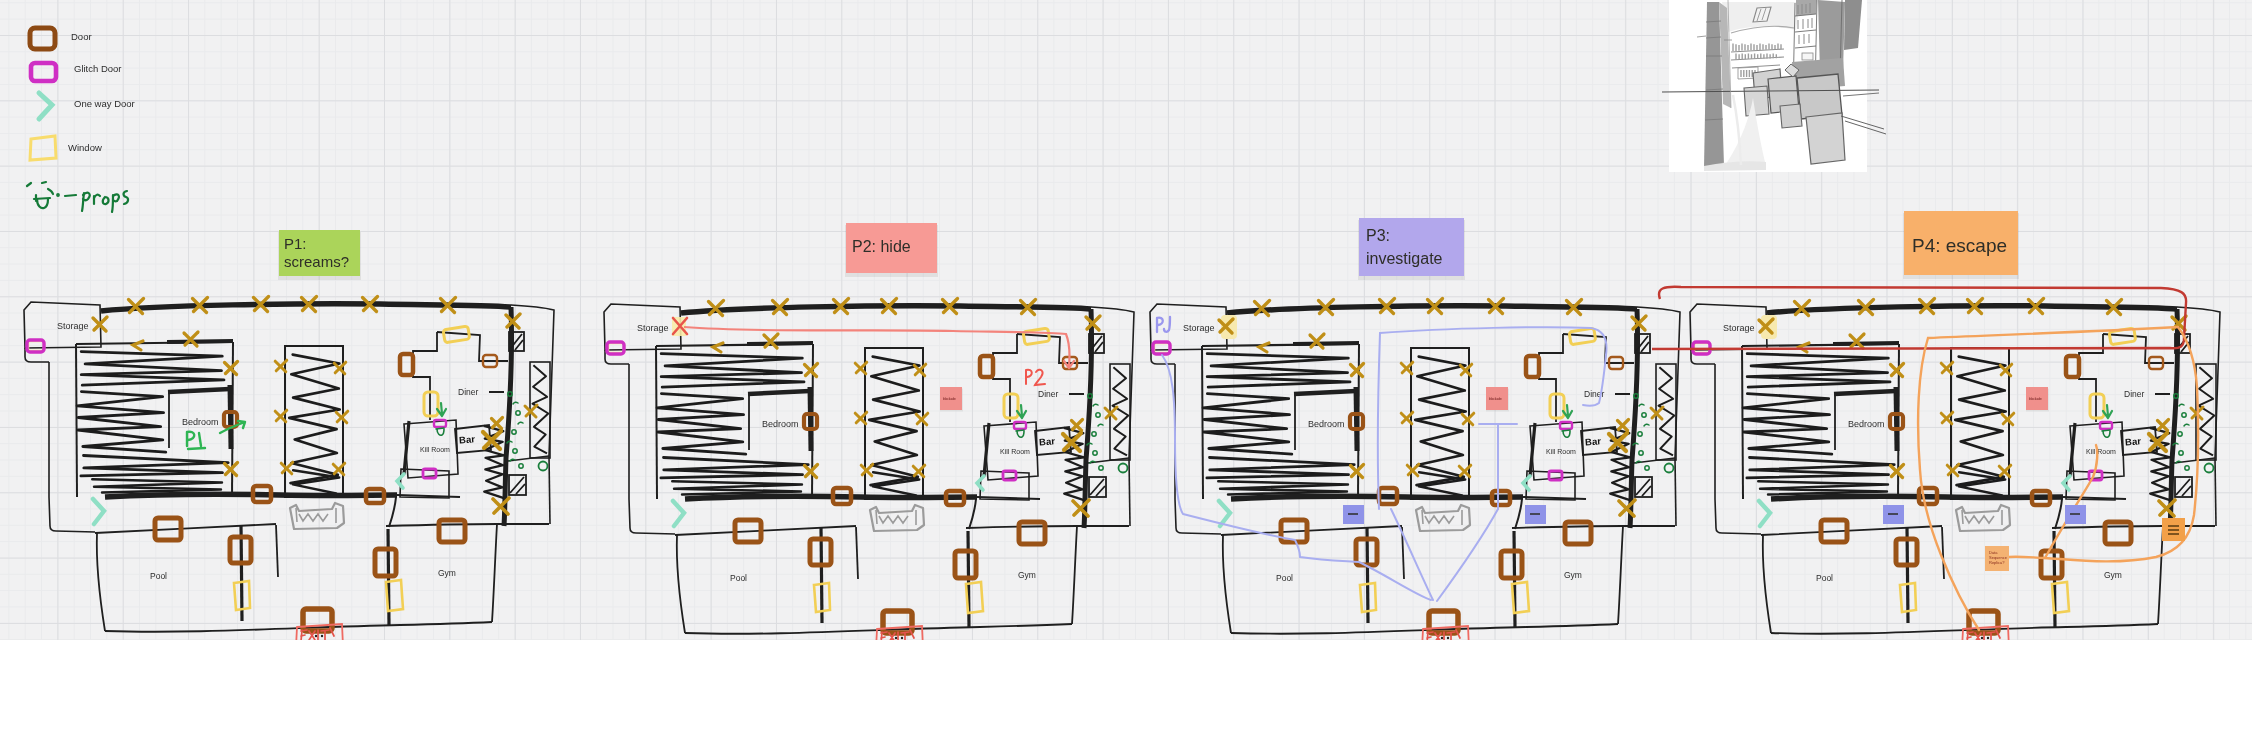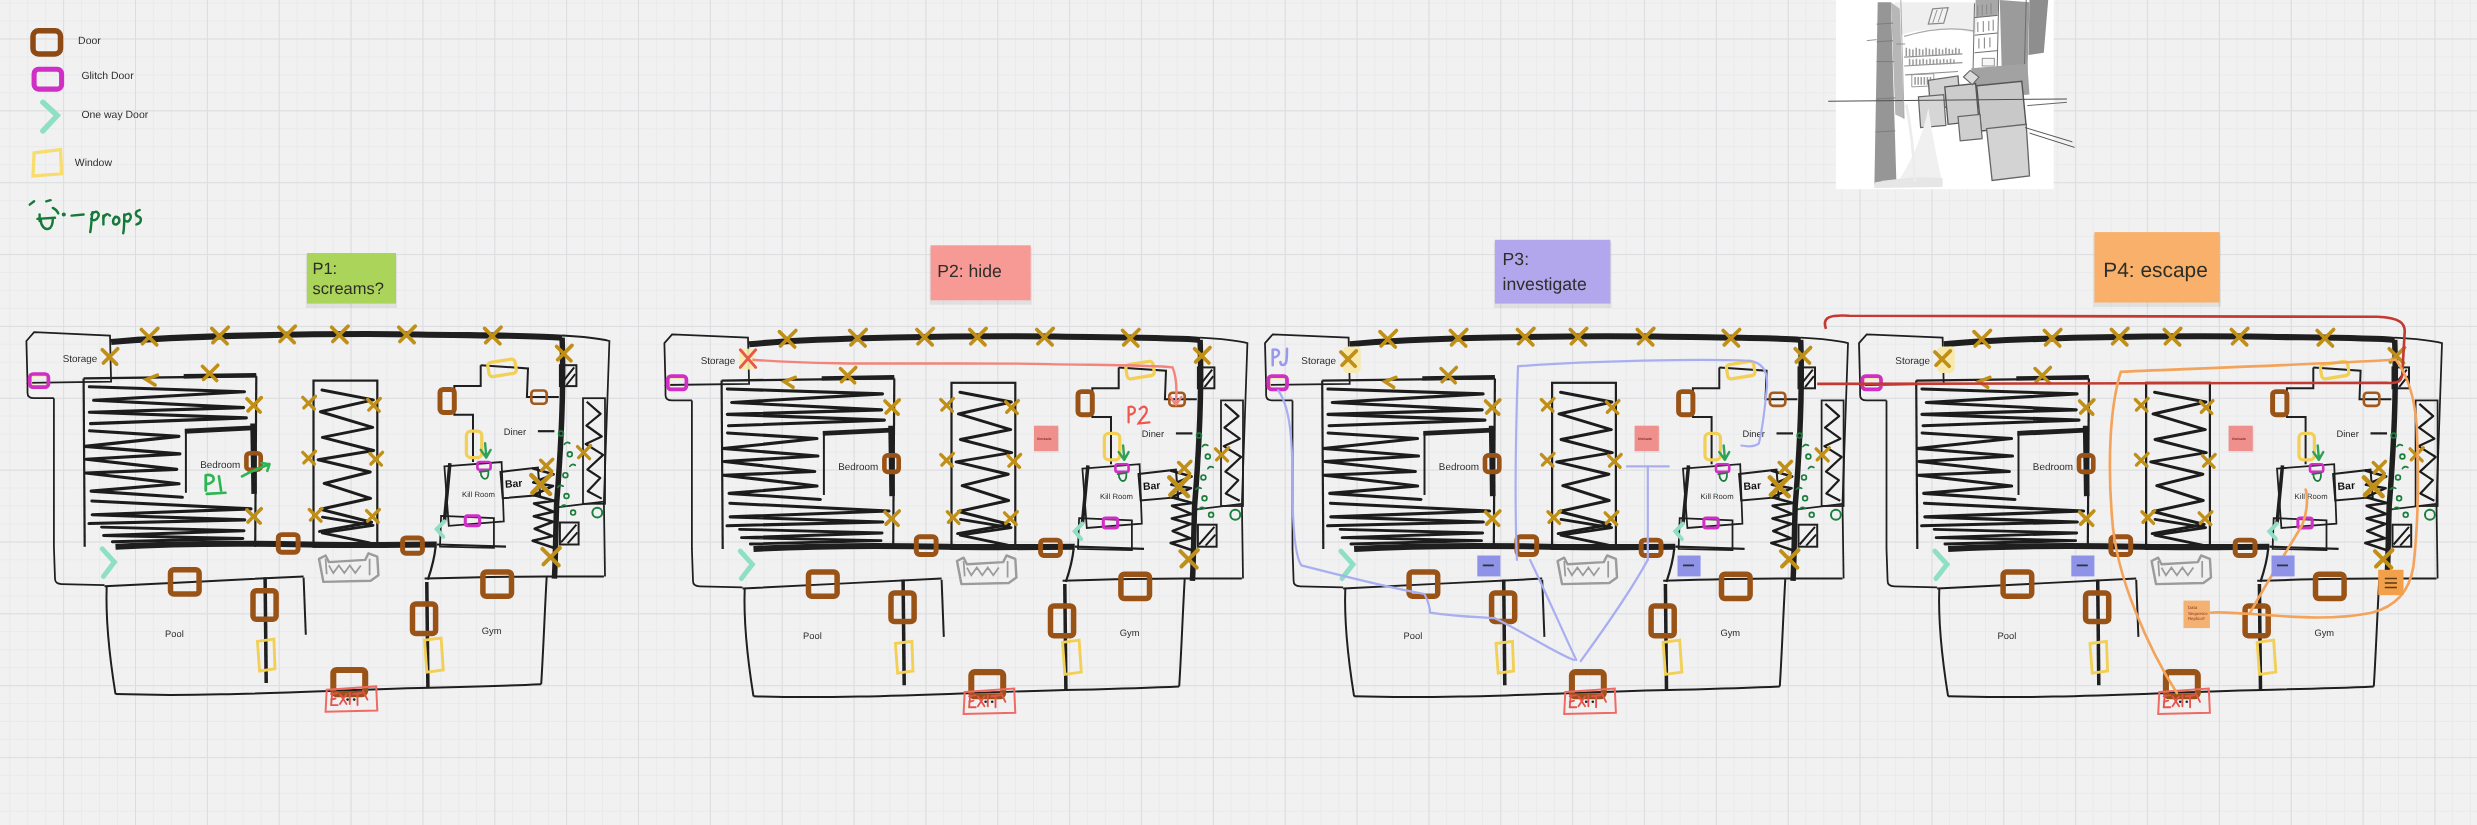--- a/index.html
+++ b/index.html
@@ -1,15 +1,15 @@
 <!DOCTYPE html>
 <html><head><meta charset="utf-8">
 <style>
 html,body{margin:0;padding:0;}
-.board{position:relative;width:2252px;height:750px;overflow:hidden;
+.board{position:relative;width:2252px;height:640px;overflow:hidden;
 background-color:#f1f1f2;
 background-image:
 linear-gradient(to right,#dcdde0 1px,transparent 1px),
 linear-gradient(to bottom,#dcdde0 1px,transparent 1px),
 linear-gradient(to right,#e9eaec 1px,transparent 1px),
 linear-gradient(to bottom,#e9eaec 1px,transparent 1px);
 background-size:65.33px 65.33px,65.33px 65.33px,16.333px 16.333px,16.333px 16.333px;
 background-position:57.4px 35px,57.4px 35px,8.4px 2.3px,8.4px 2.3px;
 font-family:"Liberation Sans",sans-serif;}
 svg{position:absolute;left:0;top:0;}

